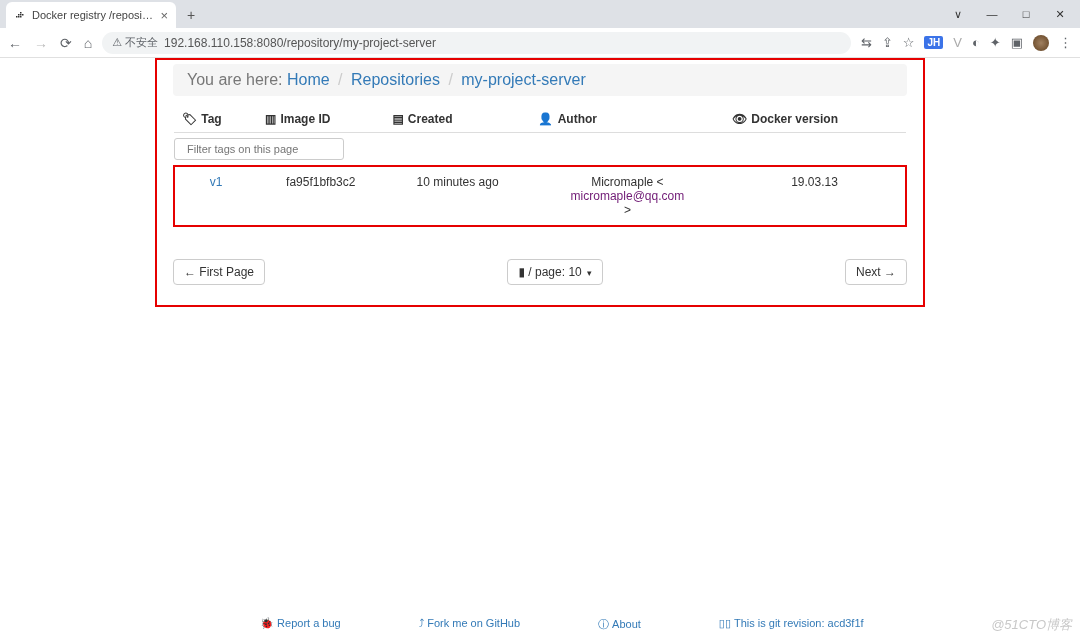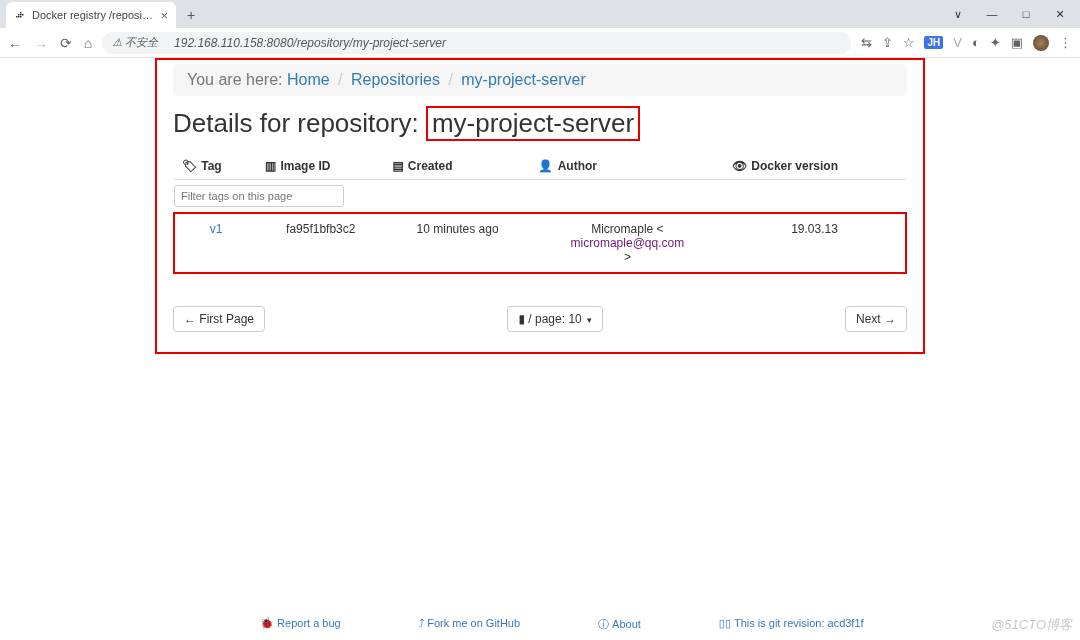--- a/index.html
+++ b/index.html
@@ -12,21 +12,21 @@
 .tab svg { width: 12px; height: 12px; flex-shrink: 0; }
 .tab span.title { flex: 1; overflow: hidden; white-space: nowrap; text-overflow: ellipsis; }
 .tab .close-x { font-size: 13px; color: #666; }
 .newtab { width: 22px; height: 22px; display: flex; align-items: center; justify-content: center; font-size: 14px; color: #555; margin-left: 4px; margin-bottom: 2px; }
 .window-controls { position: absolute; right: 4px; top: 4px; display: flex; gap: 2px; }
 .window-controls div { width: 32px; height: 20px; display: flex; align-items: center; justify-content: center; font-size: 11px; color: #333; }
 
 .addr-bar { height: 30px; background: #fff; border-bottom: 1px solid #e0e0e0; display: flex; align-items: center; padding: 0 8px; gap: 10px; }
 .addr-bar .nav-group { display: flex; align-items: center; gap: 12px; color: #5f6368; }
 .addr-bar .nav-group span { font-size: 14px; }
-.addr-url { flex: 1; background: #f1f3f4; height: 22px; border-radius: 11px; display: flex; align-items: center; padding: 0 10px; font-size: 12px; color: #555; gap: 16px; font-style: italic; }
+.addr-url { flex: 1; background: #f1f3f4; height: 22px; border-radius: 11px; display: flex; align-items: center; padding: 0 10px; font-size: 12px; color: #555; gap: 6px; }
 .addr-url .warn { font-size: 11px; color: #5f6368; display: flex; align-items: center; gap: 3px; }
 .addr-url .warn::before { content: "⚠"; font-size: 11px; }
 .ext-icons { display: flex; align-items: center; gap: 10px; color: #5f6368; font-size: 13px; }
 .ext-icons .jh { background: #3b73e8; color: #fff; font-size: 10px; font-weight: bold; padding: 1px 3px; border-radius: 2px; }
 .ext-icons .avatar { width: 16px; height: 16px; border-radius: 50%; background: radial-gradient(circle, #a08060, #604020); }
 
 .viewport { flex: 1; overflow: hidden; position: relative; }
 .red-outline { border: 2px solid #e60000; }
 
 .container { width: 770px; margin: 0 auto; padding-top: 6px; }
@@ -36,21 +36,21 @@
 .breadcrumb-bar .sep { color: #ccc; padding: 0 4px; }
 
 h1.page-title { font-size: 26px; font-weight: 400; color: #333; margin: 4px 0 12px 0; }
 h1.page-title .repo-name { border: 2px solid #e60000; padding: 0 4px; display: inline-block; }
 
 table.tags { width: 100%; border-collapse: collapse; font-size: 12px; }
 table.tags th { text-align: left; padding: 6px 8px; border-bottom: 1px solid #ddd; font-weight: bold; color: #333; font-size: 12px; }
 table.tags th .icon { margin-right: 4px; }
 table.tags td { padding: 8px; border-top: 1px solid #ddd; vertical-align: top; color: #333; }
 .filter-row td { padding: 5px 0 !important; border: none !important; }
-.filter-row input { width: 170px; height: 22px; border: 1px solid #ccc; border-radius: 3px; padding: 0 6px; font-size: 11px; color: #999; }
+.filter-row input { width: 170px; height: 22px; border: 1px solid #ccc; border-radius: 3px; padding: 0 12px; font-size: 11px; color: #999; }
 .tag-link { color: #337ab7; text-decoration: none; }
 .email-link { color: #701a75; text-decoration: none; }
 
 .pager { display: flex; justify-content: space-between; align-items: center; margin-top: 32px; }
 .btn { border: 1px solid #ccc; background: #fff; border-radius: 4px; padding: 5px 10px; font-size: 12px; color: #333; cursor: pointer; }
 .btn .caret { font-size: 9px; margin-left: 2px; }
 
 .footer { position: absolute; bottom: 8px; left: 0; right: 0; display: flex; justify-content: center; gap: 34px; font-size: 11px; }
 .footer a { color: #337ab7; text-decoration: none; margin-left: 44px; }
 .footer .i { margin-right: 3px; }
@@ -112,24 +112,20 @@
 
       <div class="breadcrumb-bar">
         <span>You are here:</span>
         <a href="#">Home</a>
         <span class="sep">/</span>
         <a href="#">Repositories</a>
         <span class="sep">/</span>
         <a href="#">my-project-server</a>
       </div>
 
-      <h1 class="page-title">
-        <span>Details for repository:</span>
-        <span class="repo-name">my-project-server</span>
-      </h1>
 
       <table class="tags">
         <thead>
           <tr>
             <th><span class="icon">🏷</span><span>Tag</span></th>
             <th><span class="icon">▥</span><span>Image ID</span></th>
             <th><span class="icon">▤</span><span>Created</span></th>
             <th><span class="icon">👤</span><span>Author</span></th>
             <th><span class="icon">👁</span><span>Docker version</span></th>
           </tr>

